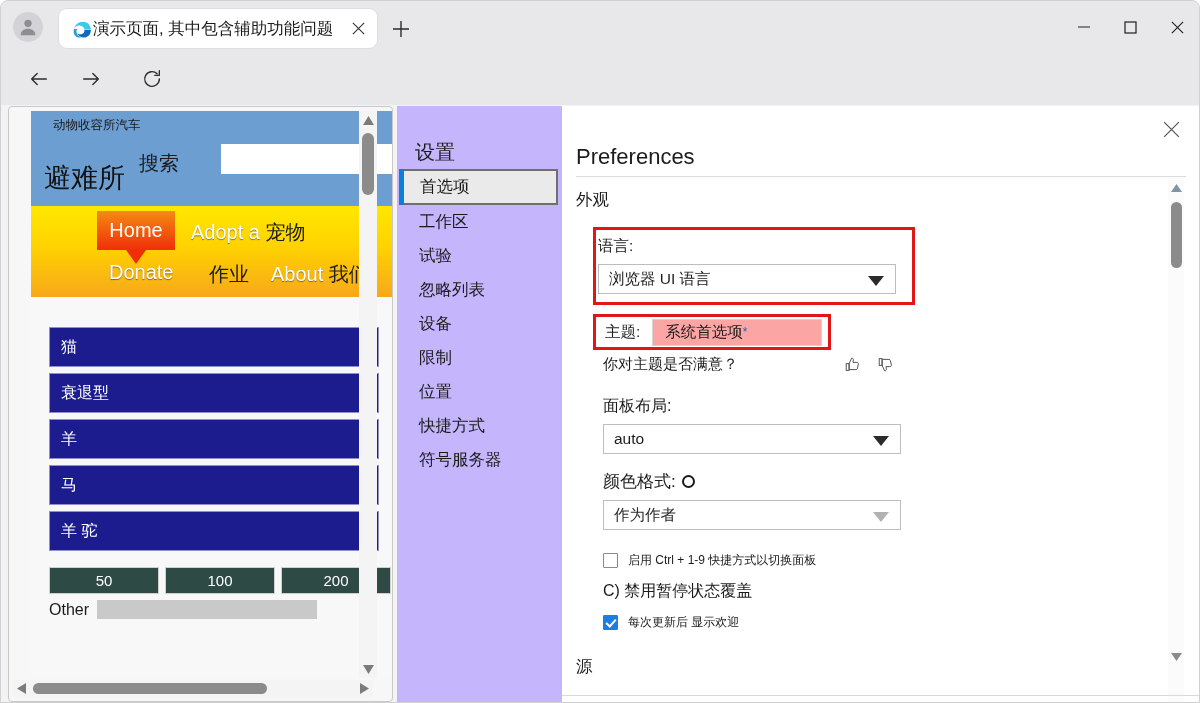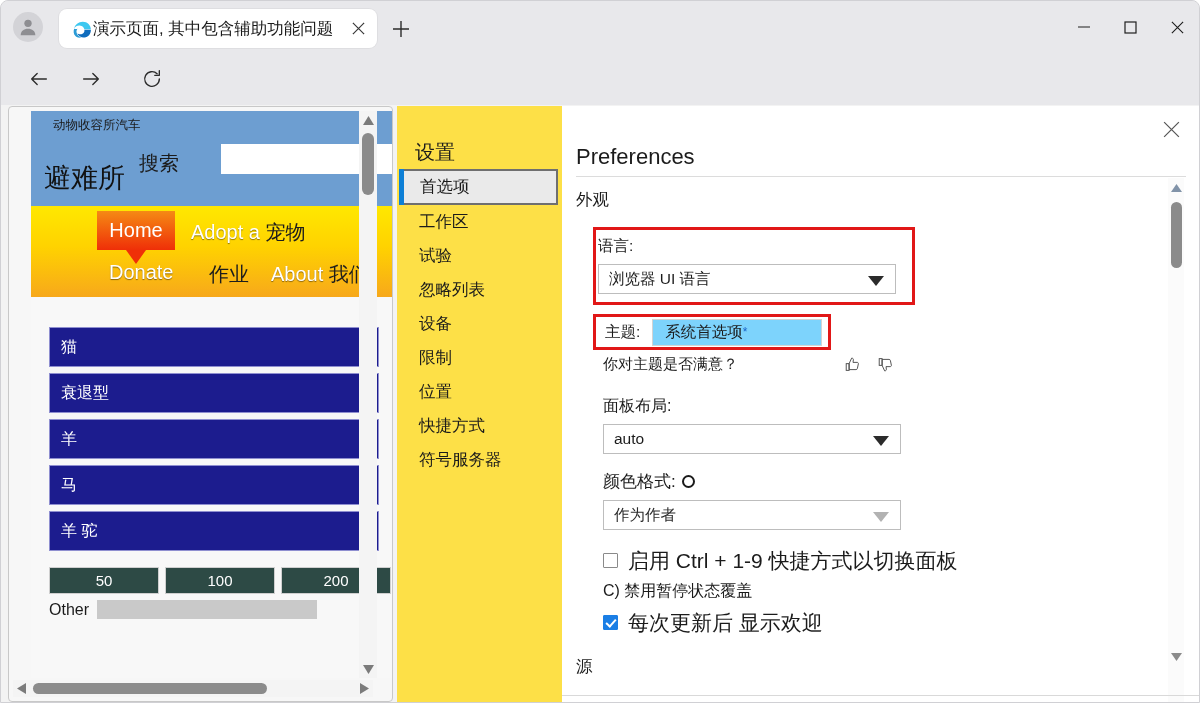--- a/index.html
+++ b/index.html
@@ -271,21 +271,21 @@
 
   
   .devtools {
     position: absolute; left: 396px; top: 1px;
     width: 803px; height: 597px;
     background: #ffffff;
   }
   .dt-sidebar {
     position: absolute; left: 0; top: 0;
     width: 165px; height: 597px;
-    background: #fde047;
+    background: #c4b5fd;
   }
   .dt-sidebar-title {
     position: absolute; left: 18px; top: 33px;
     font-size: 20px; color: #1b1b1b;
   }
   .dt-nav { position: absolute; left: 0; top: 63px; width: 165px; }
   .dt-nav-item {
     position: relative;
     height: 34px;
     display: flex; align-items: center;
@@ -372,21 +372,21 @@
     border-left: 8px solid transparent;
     border-right: 8px solid transparent;
     border-top: 10px solid #2b2b2b;
   }
   .sel.disabled { color: #2b2b2b; }
   .sel.disabled .caret { border-top-color: #b2b2b2; }
 
   .theme-input {
     width: 170px; height: 27px;
     border: 1px solid #d3d3d3;
-    background: #7dd3fc;
+    background: #fca5a5;
     display: flex; align-items: center;
     padding-left: 12px;
     font-size: 15.5px; color: #1b1b1b;
   }
   .theme-input .star { color: #1a63c8; font-size: 12px; }
 
   .feedback-row {
     margin: 5px 0 0 41px;
     display: flex; align-items: center;
   }
@@ -423,21 +423,21 @@
   .cb.checked {
     background: #1a7ee5; border-color: #1a7ee5;
     position: relative;
   }
   .cb.checked::after {
     content: ""; position: absolute;
     left: 4px; top: 1px; width: 4px; height: 8px;
     border: solid #fff; border-width: 0 2px 2px 0;
     transform: rotate(42deg);
   }
-  .cb-label { margin-left: 10px; font-size: 21px; color: #1b1b1b; }
+  .cb-label { margin-left: 10px; font-size: 12px; color: #1b1b1b; }
   .cb-text-only { font-size: 16px; color: #1b1b1b; }
   .cbrow.first { margin-top: 15px; }
 
   
   .dt-vsb {
     position: absolute; right: 16px; top: 72px;
     width: 16px; height: 525px;
     background: #fbfbfb;
   }
   .dt-vsb-up, .dt-vsb-dn {

